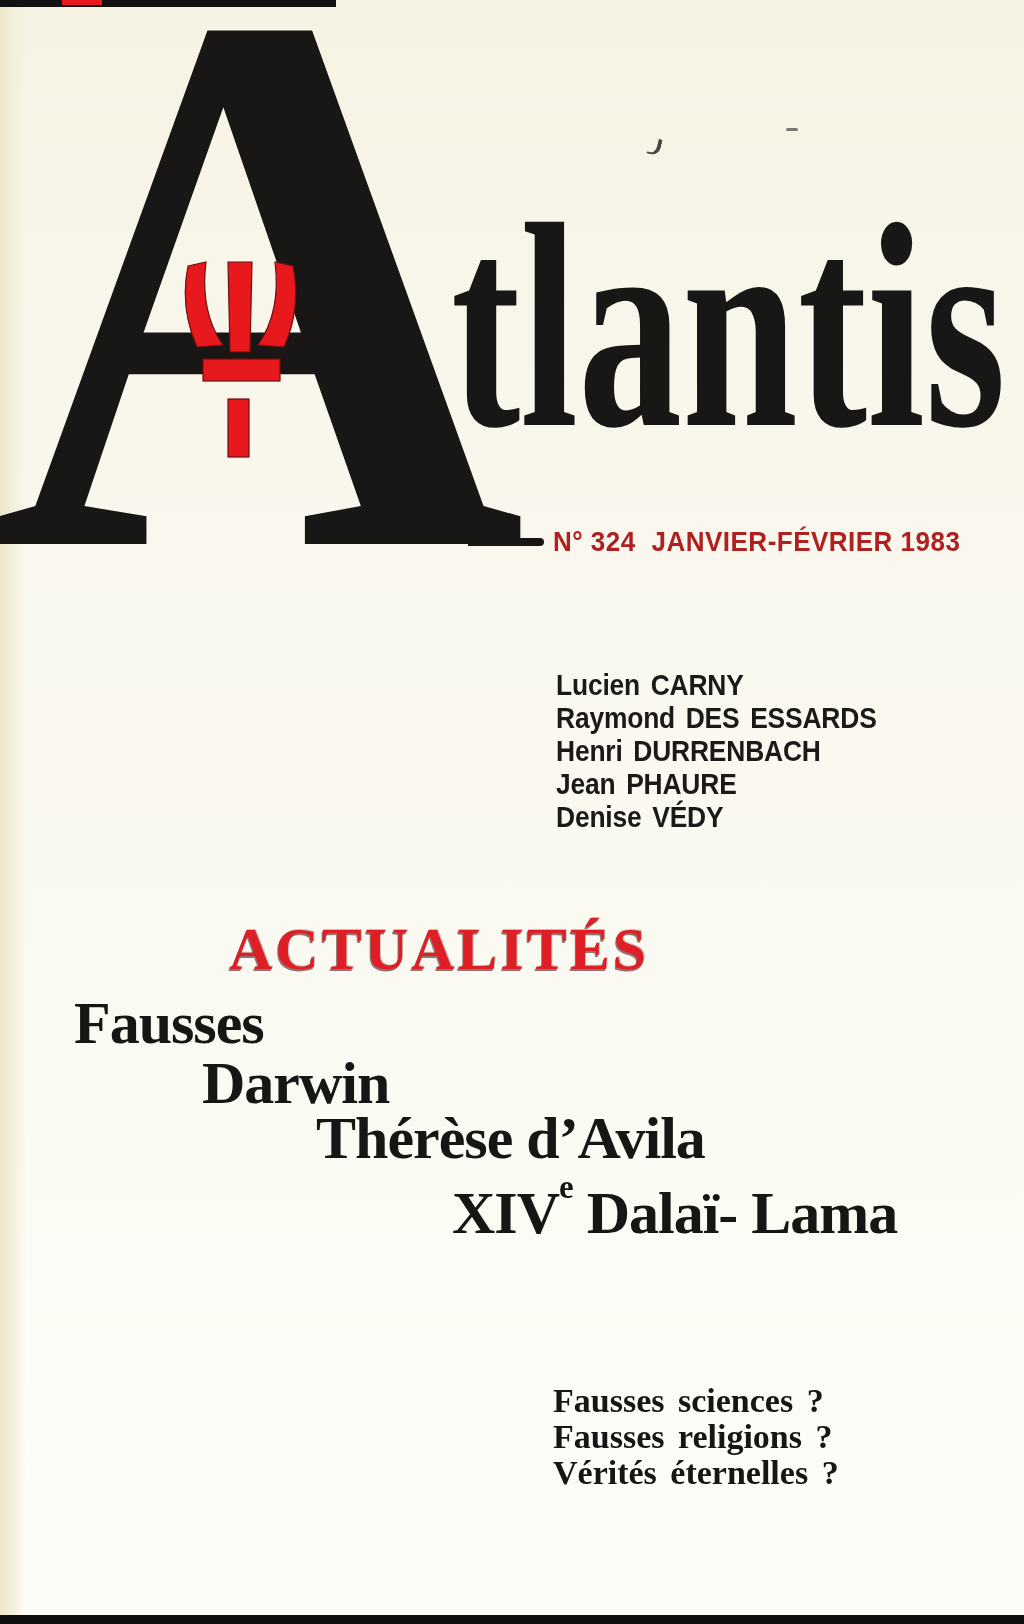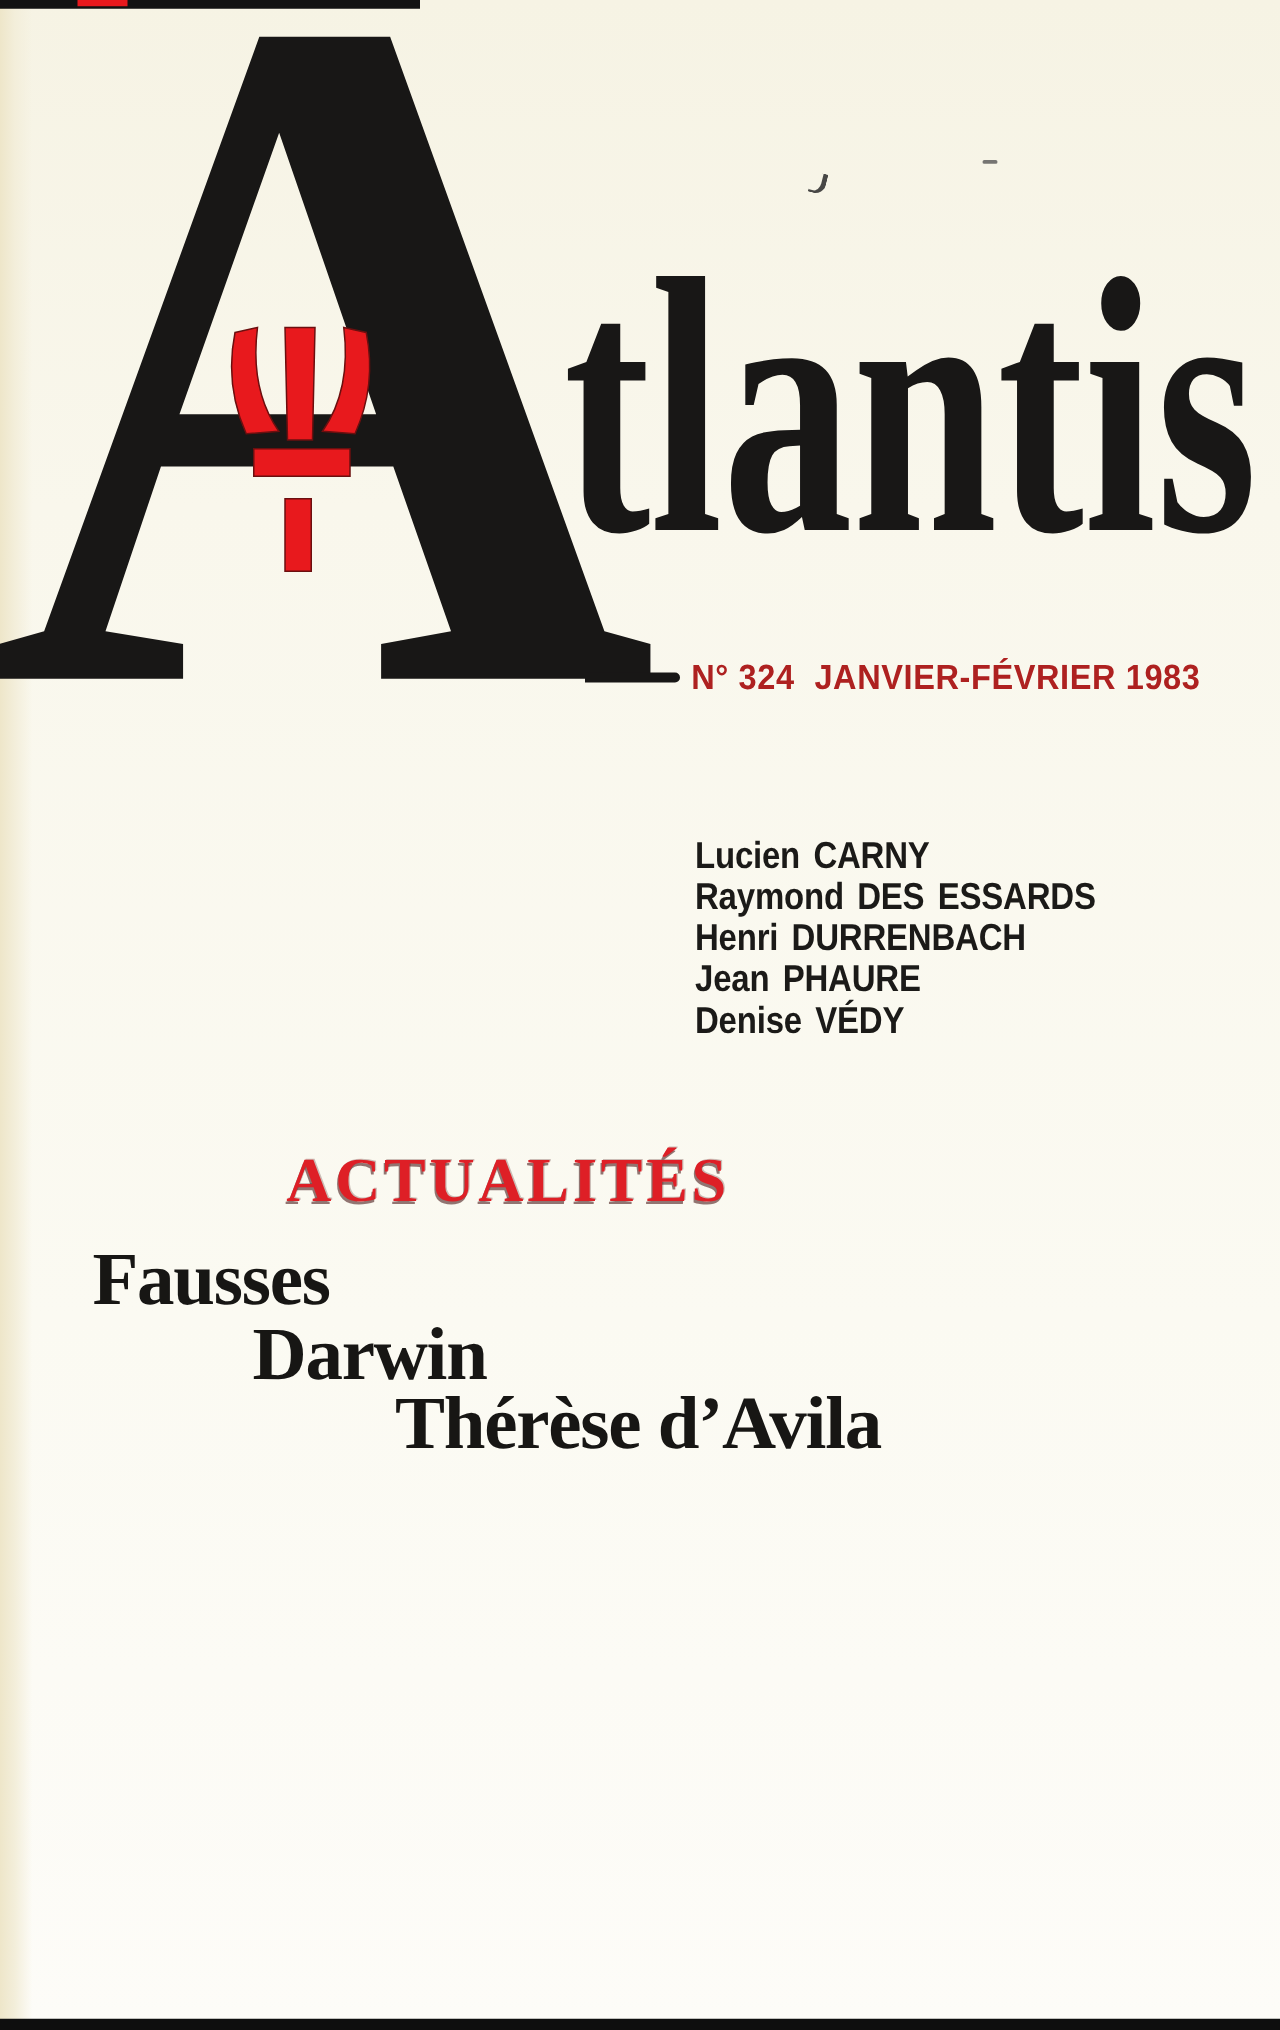--- a/index.html
+++ b/index.html
@@ -58,21 +58,21 @@
     position:absolute;left:556px;top:668px;
     font-family:"Liberation Sans","DejaVu Sans",sans-serif;
     font-weight:700;font-size:30px;line-height:33px;color:#1b1a18;
     transform:scaleX(0.88);transform-origin:0 0;
     letter-spacing:-.2px;word-spacing:4px;white-space:nowrap;
   }
 
   
   .headline{
     position:absolute;left:229px;top:919px;
-    font-size:50px;line-height:1;font-weight:700;
+    font-size:60px;line-height:1;font-weight:700;
     color:#de1f26;letter-spacing:3px;white-space:nowrap;
     text-shadow:-1px 2px 0 rgba(58,8,8,.55),1px -1px 0 rgba(58,8,8,.25);
   }
 
   
   .topic{
     position:absolute;font-size:60px;line-height:1;font-weight:700;
     color:#171614;letter-spacing:-1px;white-space:pre;
   }
   .topic sup{font-size:0.55em;position:relative;top:-0.42em;line-height:0;}
@@ -130,19 +130,25 @@
   </div>
 
   <div class="headline">ACTUALITÉS</div>
 
   <div class="topic topic-darwin"><span>Fausses</span><sup></sup><span></span></div>
 
   <div class="topic topic-wagner"><span>Darwin</span><sup></sup><span></span></div>
 
   <div class="topic topic-therese"><span>Thérèse d’Avila</span><sup></sup><span></span></div>
 
+  <div class="topic topic-dalai"><span>XIV</span><sup>e</sup><span> Dalaï- Lama</span></div>
 
+  <div class="questions">
+    <div>Fausses sciences ?</div>
+    <div>Fausses religions ?</div>
+    <div>Vérités éternelles ?</div>
+  </div>
 
   <div class="speck-comma"></div>
   <div class="speck-dash"></div>
   <div class="bottom-bar"></div>
 
 </div>
 
 </body></html>

